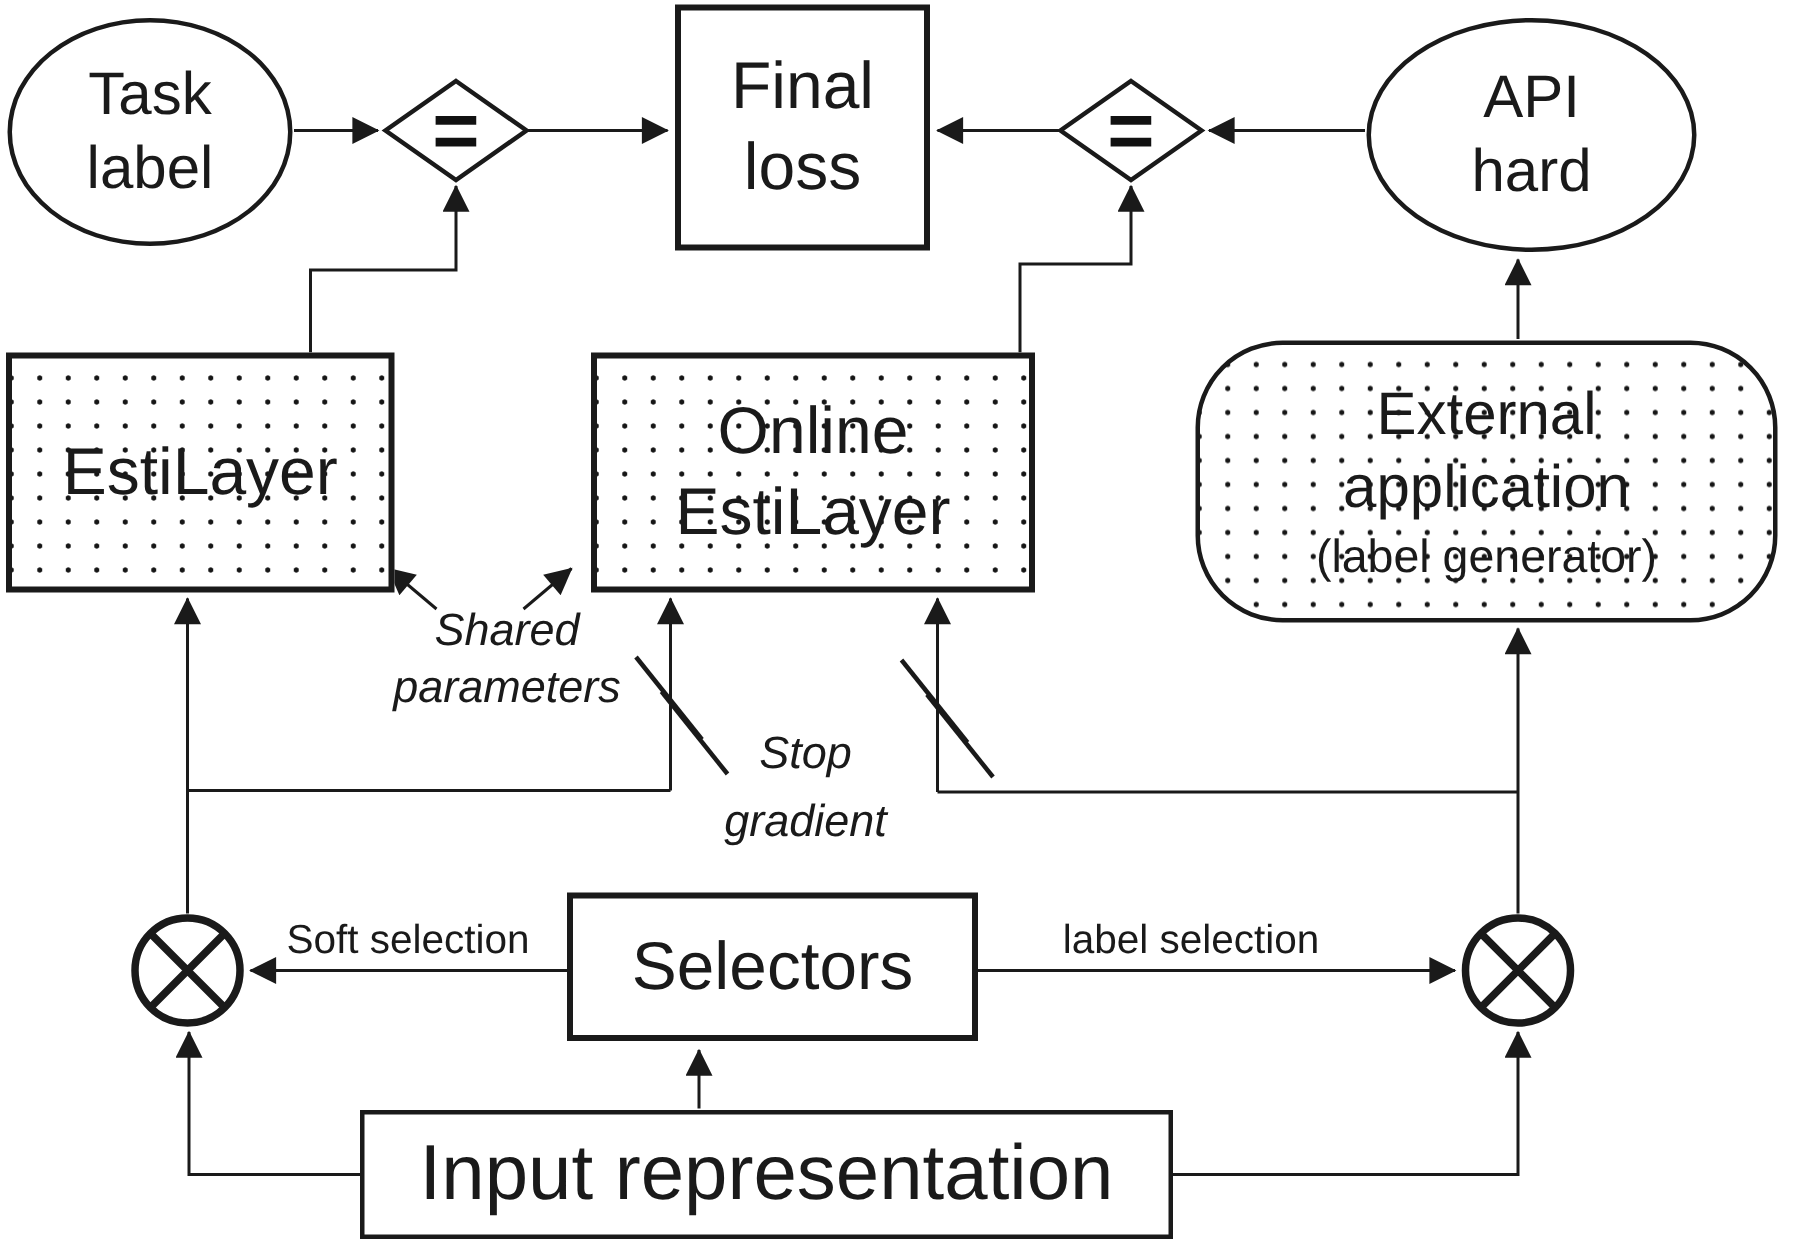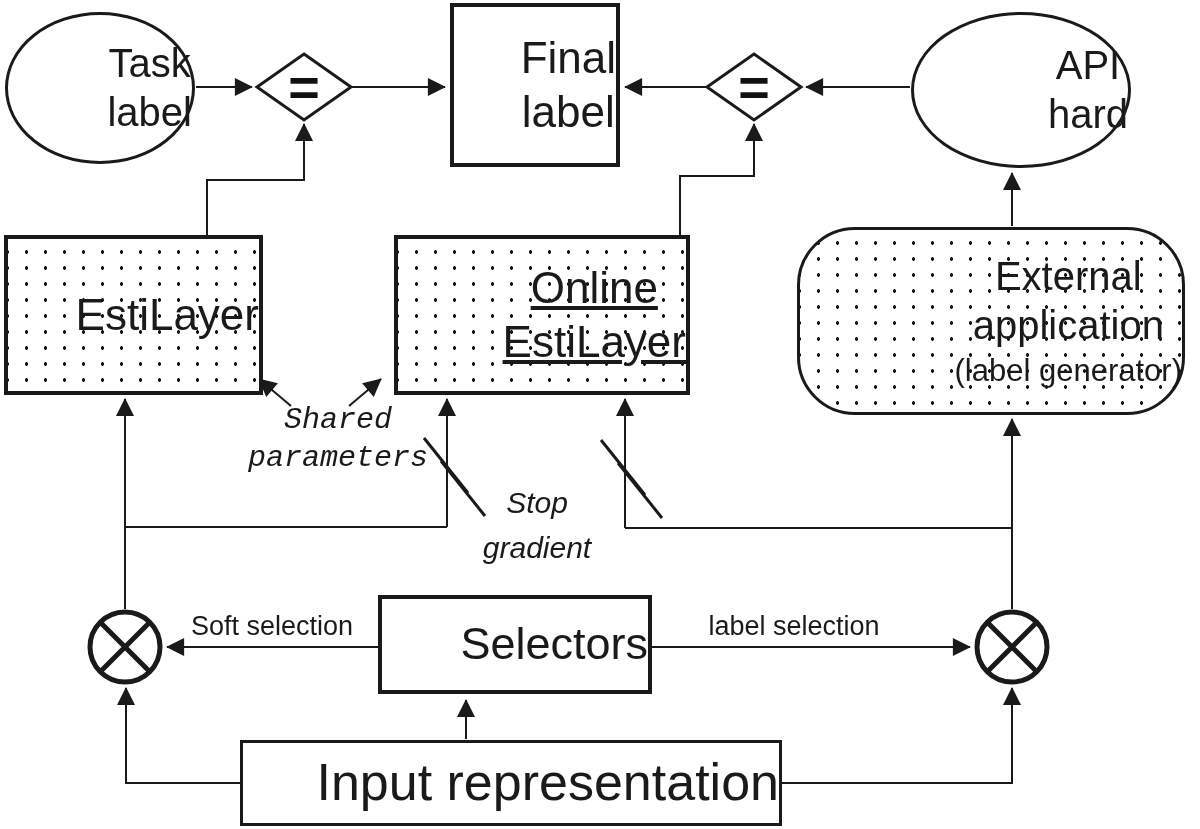--- a/index.html
+++ b/index.html
@@ -7,21 +7,21 @@
     position:relative;
     width:1200px;height:829px;
     background:#ffffff;
     font-family:"Liberation Sans", sans-serif;
     color:#1a1a1a;
     overflow:hidden;
   }
   .connectors{position:absolute;left:0;top:0;width:1200px;height:829px;}
   .node{
     position:absolute;
-    display:flex;align-items:center;justify-content:flex-end;
+    display:flex;align-items:center;justify-content:center;
     box-sizing:border-box;
     background:#ffffff;
     text-align:center;
   }
   .node-text{white-space:pre-line;line-height:1.22;color:#1a1a1a;}
   .ellipse{border-radius:50%;}
   .dotted{
     background-color:#ffffff;
     background-image:radial-gradient(circle, #161616 1.5px, rgba(0,0,0,0) 2px);
     background-size:19px 16px;
@@ -115,54 +115,54 @@
     <span>=</span>
   </div>
 
   <div class="node ellipse b3" style="left:5px;top:12px;width:190px;height:152px;font-size:40px;">
     <span class="node-text">Task
 label</span>
   </div>
 
   <div class="node b4" style="left:450px;top:3px;width:170px;height:164px;font-size:44px;">
     <span class="node-text">Final
-label</span>
+loss</span>
   </div>
 
   <div class="node ellipse b3" style="left:911px;top:12px;width:220px;height:156px;font-size:40px;">
     <span class="node-text">API
 hard</span>
   </div>
 
   <div class="node b4 dotted" style="left:4px;top:235px;width:259px;height:160px;font-size:44px;">
     <span class="node-text">EstiLayer</span>
   </div>
 
-  <div class="node b4 dotted" style="left:394px;top:235px;width:296px;height:160px;font-size:44px;text-decoration:underline;">
+  <div class="node b4 dotted" style="left:394px;top:235px;width:296px;height:160px;font-size:44px;">
     <span class="node-text">Online
 EstiLayer</span>
   </div>
 
   <div class="node b4" style="left:378px;top:595px;width:274px;height:99px;font-size:45px;">
     <span class="node-text">Selectors</span>
   </div>
 
   <div class="node b3 dotted" style="left:797px;top:227px;width:388px;height:188px;border-radius:58px;">
     <div class="external-inner">
       <span class="node-text" style="font-size:40px;">External
 application</span>
       <span class="node-text" style="font-size:31px;margin-top:2px;">(label generator)</span>
     </div>
   </div>
 
   <div class="node b3" style="left:240px;top:740px;width:542px;height:86px;font-size:52px;">
     <span class="node-text">Input representation</span>
   </div>
 
-  <div class="lbl italic" style="left:243px;top:402px;width:190px;font-size:30px;font-family:Liberation Mono, monospace;">Shared
+  <div class="lbl italic" style="left:243px;top:402px;width:190px;font-size:30px;">Shared
 parameters</div>
 
   <div class="lbl italic" style="left:457px;top:480px;width:160px;font-size:30px;line-height:1.5;">Stop
 gradient</div>
 
   <div class="lbl" style="left:168px;top:610px;width:208px;font-size:27px;">Soft selection</div>
 
   <div class="lbl" style="left:694px;top:610px;width:200px;font-size:27px;">label selection</div>
 
 </div>

